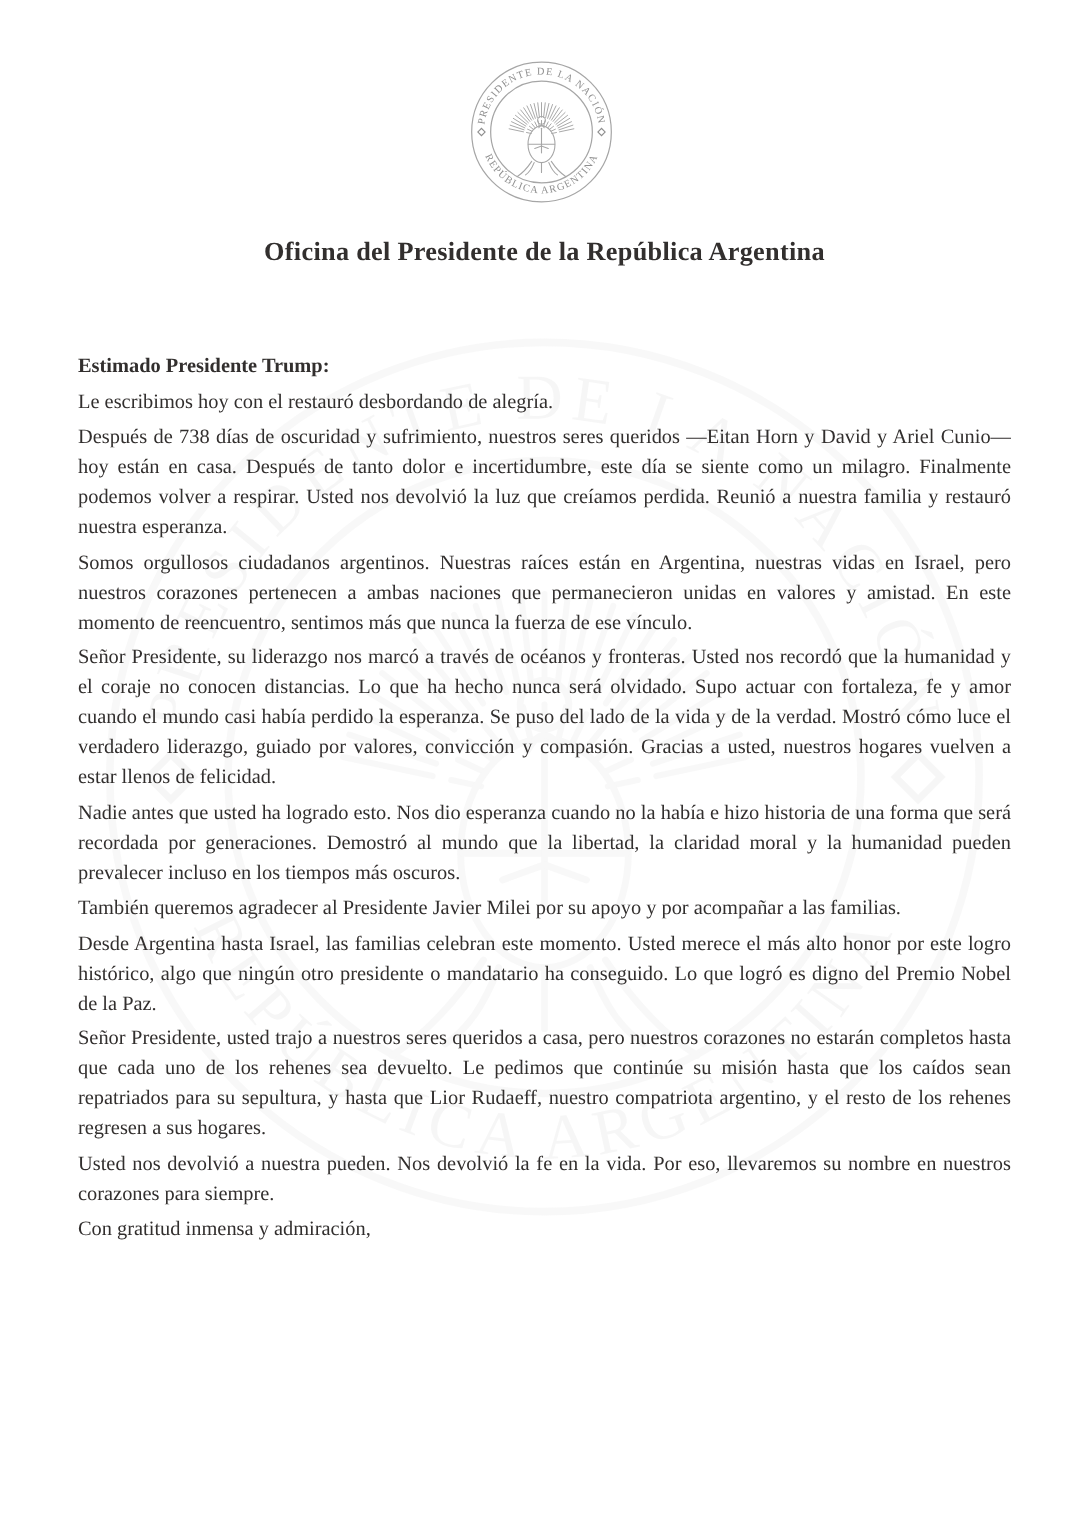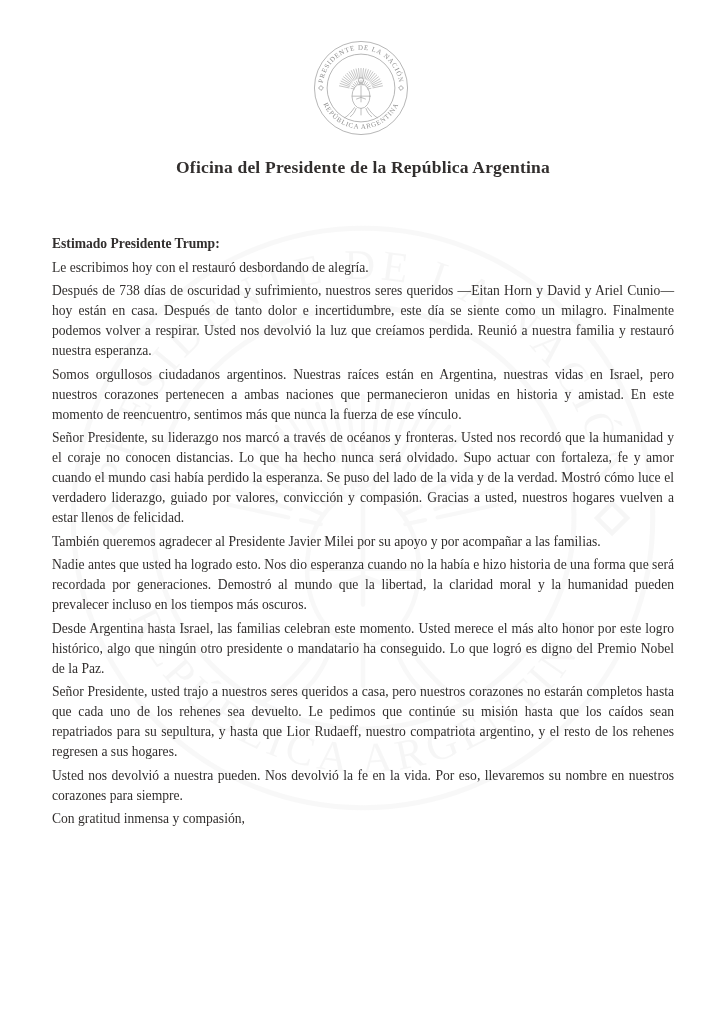--- a/index.html
+++ b/index.html
@@ -155,24 +155,24 @@
   <svg class="letter-seal" viewBox="0 0 120 120">
     <use href="#seal-g"></use>
   </svg>
 
   <div class="page-title">Oficina del Presidente de la República Argentina</div>
 
   <div class="letter-body">
     <p class="greeting">Estimado Presidente Trump:</p>
     <p>Le escribimos hoy con el restauró desbordando de alegría.</p>
     <p>Después de 738 días de oscuridad y sufrimiento, nuestros seres queridos —Eitan Horn y David y Ariel Cunio— hoy están en casa. Después de tanto dolor e incertidumbre, este día se siente como un milagro. Finalmente podemos volver a respirar. Usted nos devolvió la luz que creíamos perdida. Reunió a nuestra familia y restauró nuestra esperanza.</p>
-    <p>Somos orgullosos ciudadanos argentinos. Nuestras raíces están en Argentina, nuestras vidas en Israel, pero nuestros corazones pertenecen a ambas naciones que permanecieron unidas en historia y amistad. En este momento de reencuentro, sentimos más que nunca la fuerza de ese vínculo.</p>
+    <p>Somos orgullosos ciudadanos argentinos. Nuestras raíces están en Argentina, nuestras vidas en Israel, pero nuestros corazones pertenecen a ambas naciones que permanecieron unidas en valores y amistad. En este momento de reencuentro, sentimos más que nunca la fuerza de ese vínculo.</p>
     <p>Señor Presidente, su liderazgo nos marcó a través de océanos y fronteras. Usted nos recordó que la humanidad y el coraje no conocen distancias. Lo que ha hecho nunca será olvidado. Supo actuar con fortaleza, fe y amor cuando el mundo casi había perdido la esperanza. Se puso del lado de la vida y de la verdad. Mostró cómo luce el verdadero liderazgo, guiado por valores, convicción y compasión. Gracias a usted, nuestros hogares vuelven a estar llenos de felicidad.</p>
+    <p>Nadie antes que usted ha logrado esto. Nos dio esperanza cuando no la había e hizo historia de una forma que será recordada por generaciones. Demostró al mundo que la libertad, la claridad moral y la humanidad pueden prevalecer incluso en los tiempos más oscuros.</p>
     <p>También queremos agradecer al Presidente Javier Milei por su apoyo y por acompañar a las familias.</p>
-    <p>Nadie antes que usted ha logrado esto. Nos dio esperanza cuando no la había e hizo historia de una forma que será recordada por generaciones. Demostró al mundo que la libertad, la claridad moral y la humanidad pueden prevalecer incluso en los tiempos más oscuros.</p>
     <p>Desde Argentina hasta Israel, las familias celebran este momento. Usted merece el más alto honor por este logro histórico, algo que ningún otro presidente o mandatario ha conseguido. Lo que logró es digno del Premio Nobel de la Paz.</p>
     <p>Señor Presidente, usted trajo a nuestros seres queridos a casa, pero nuestros corazones no estarán completos hasta que cada uno de los rehenes sea devuelto. Le pedimos que continúe su misión hasta que los caídos sean repatriados para su sepultura, y hasta que Lior Rudaeff, nuestro compatriota argentino, y el resto de los rehenes regresen a sus hogares.</p>
     <p>Usted nos devolvió a nuestra pueden. Nos devolvió la fe en la vida. Por eso, llevaremos su nombre en nuestros corazones para siempre.</p>
-    <p>Con gratitud inmensa y compasión,</p>
+    <p>Con gratitud inmensa y admiración,</p>
   </div>
 
 
 </div>
 
 </body></html>

